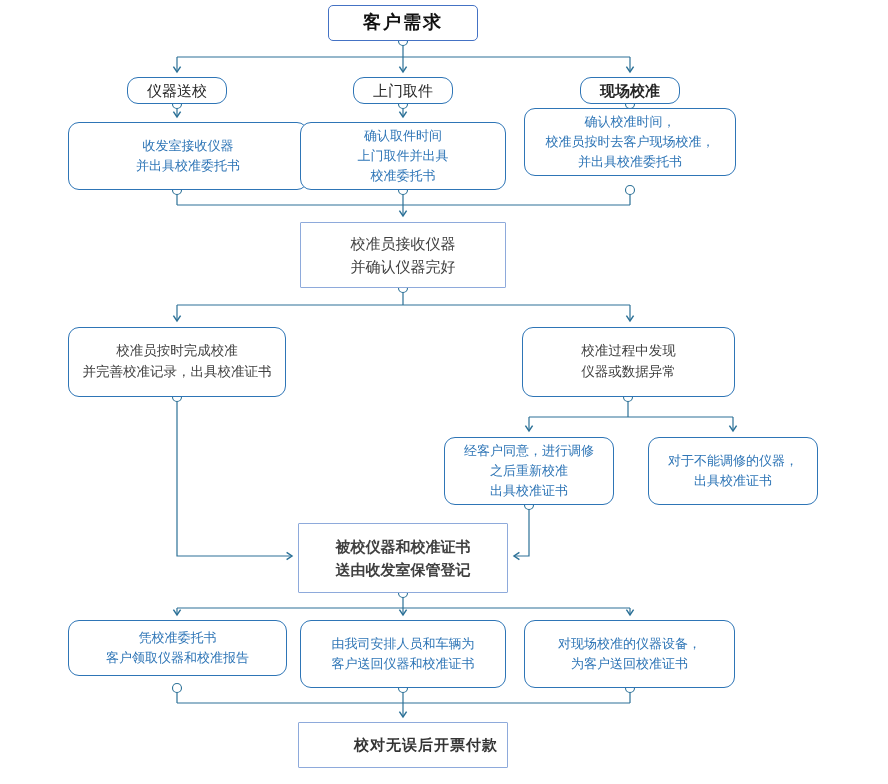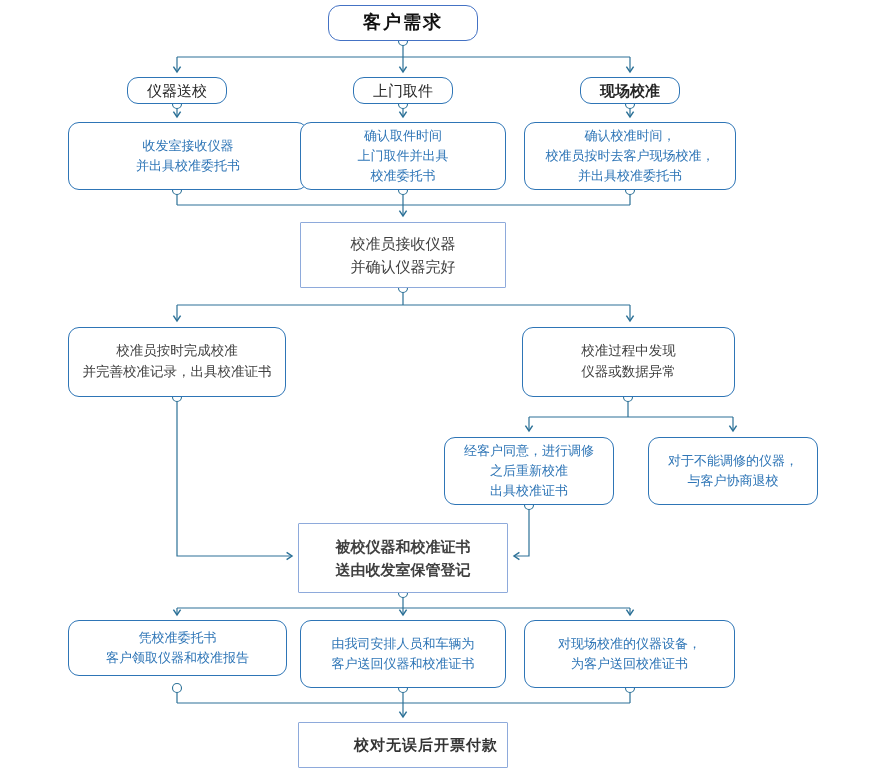--- a/index.html
+++ b/index.html
@@ -12,32 +12,32 @@
     position:absolute;display:flex;align-items:center;justify-content:center;
     text-align:center;background:#fff;box-sizing:border-box;
     white-space:pre-line;line-height:1.55;z-index:2;
   }
   .sharp{border:1px solid #2e75b6;border-radius:11px;}
   .round{border:1.5px solid #8eaadb;border-radius:1px;}
   .blue{color:#2e75b6;font-size:13px;}
   .dark{color:#404040;font-size:13.5px;}
   .mid{color:#404040;font-size:15px;}
   .hdr{color:#262626;font-size:15px;}
-  .title-box{border:1.6px solid #4472c4;border-radius:12px;color:#111;
+  .title-box{border:1.6px solid #4472c4;border-radius:5px;color:#111;
     font-weight:bold;font-size:18px;letter-spacing:2px;}
   .final{color:#333;font-size:15px;font-weight:600;letter-spacing:1px;}
 
   
   #b1 {left:328px;top:5px;  width:150px;height:36px;}
   #b2 {left:127px;top:77px; width:100px;height:27px;}
   #b3 {left:353px;top:77px; width:100px;height:27px;}
   #b4 {left:580px;top:77px; width:100px;height:27px;font-weight:bold;}
   #b5 {left:68px; top:122px;width:240px;height:68px;}
   #b6 {left:300px;top:122px;width:206px;height:68px;}
-  #b7 {left:524px;top:122px;width:212px;height:68px;}
+  #b7 {left:524px;top:108px;width:212px;height:68px;}
   #b8 {left:300px;top:222px;width:206px;height:66px;}
   #b9 {left:68px; top:327px;width:218px;height:70px;}
   #b10{left:522px;top:327px;width:213px;height:70px;}
   #b11{left:444px;top:437px;width:170px;height:68px;}
   #b12{left:648px;top:437px;width:170px;height:68px;}
   #b13{left:298px;top:523px;width:210px;height:70px;font-weight:bold;}
   #b14{left:68px; top:620px;width:219px;height:56px;}
   #b15{left:300px;top:620px;width:206px;height:68px;}
   #b16{left:524px;top:620px;width:211px;height:68px;}
   #b17{left:298px;top:722px;width:210px;height:46px;padding-left:46px;}
@@ -126,21 +126,21 @@
 
   <div id="b9" class="box sharp dark">校准员按时完成校准
 并完善校准记录，出具校准证书</div>
   <div id="b10" class="box sharp dark">校准过程中发现
 仪器或数据异常</div>
 
   <div id="b11" class="box sharp blue">经客户同意，进行调修
 之后重新校准
 出具校准证书</div>
   <div id="b12" class="box sharp blue">对于不能调修的仪器，
-与客户协商退校</div>
+出具校准证书</div>
 
   <div id="b13" class="box round mid">被校仪器和校准证书
 送由收发室保管登记</div>
 
   <div id="b14" class="box sharp blue">凭校准委托书
 客户领取仪器和校准报告</div>
   <div id="b15" class="box sharp blue">由我司安排人员和车辆为
 客户送回仪器和校准证书</div>
   <div id="b16" class="box sharp blue">对现场校准的仪器设备，
 为客户送回校准证书</div>

